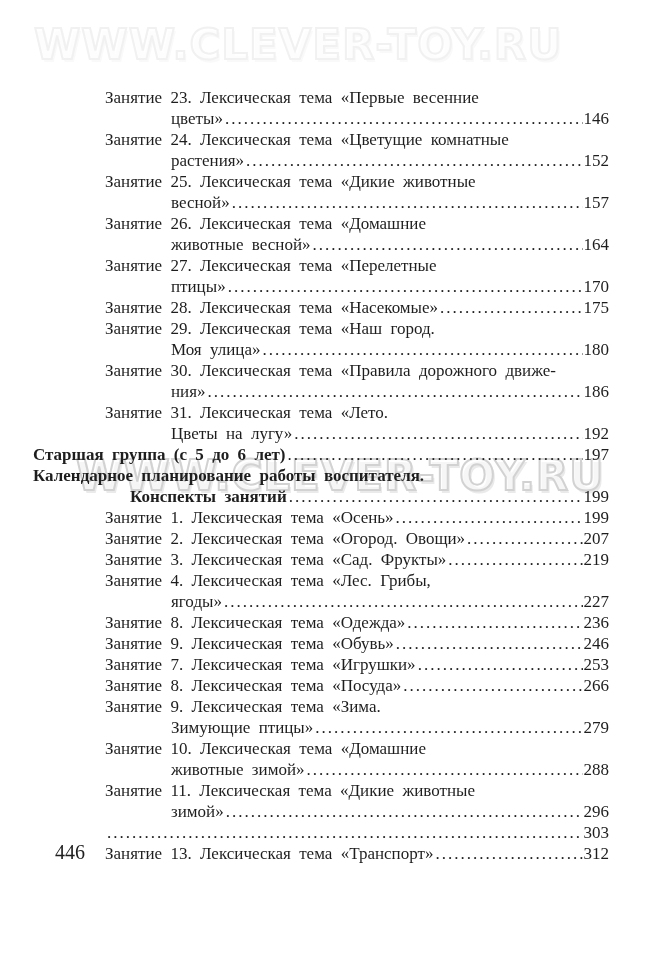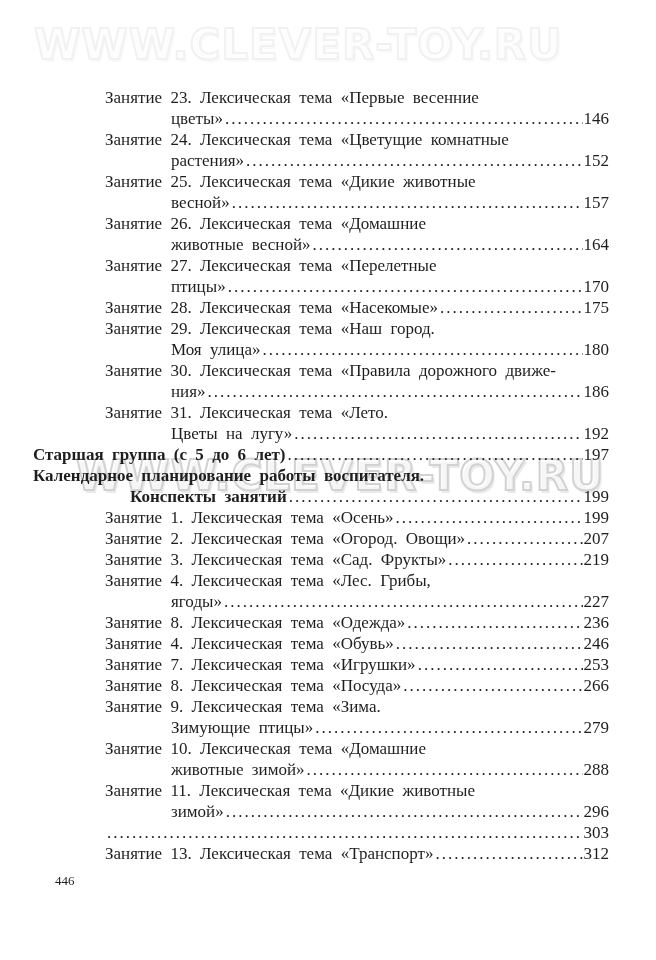--- a/index.html
+++ b/index.html
@@ -83,22 +83,22 @@
   }
   .pagenum {
     flex: 0 0 auto;
     font-weight: 400;
     padding-left: 1px;
   }
   
   .footer {
     position: absolute;
     left: 55px;
-    top: 873px;
-    font-size: 13px;
+    top: 841px;
+    font-size: 20px;
     z-index: 1;
   }
 </style>
 </head>
 <body>
 
 <div class="page">
   <div class="watermark watermark-top">WWW.CLEVER-TOY.RU</div>
   <div class="watermark watermark-mid">WWW.CLEVER-TOY.RU</div>
 
@@ -207,21 +207,21 @@
         <span class="text">ягоды»</span>
         <span class="leader"></span>
         <span class="pagenum">227</span>
       </div>
       <div class="row entry">
         <span class="text">Занятие 8. Лексическая тема «Одежда»</span>
         <span class="leader"></span>
         <span class="pagenum">236</span>
       </div>
       <div class="row entry">
-        <span class="text">Занятие 4. Лексическая тема «Обувь»</span>
+        <span class="text">Занятие 9. Лексическая тема «Обувь»</span>
         <span class="leader"></span>
         <span class="pagenum">246</span>
       </div>
       <div class="row entry">
         <span class="text">Занятие 7. Лексическая тема «Игрушки»</span>
         <span class="leader"></span>
         <span class="pagenum">253</span>
       </div>
       <div class="row entry">
         <span class="text">Занятие 8. Лексическая тема «Посуда»</span>

